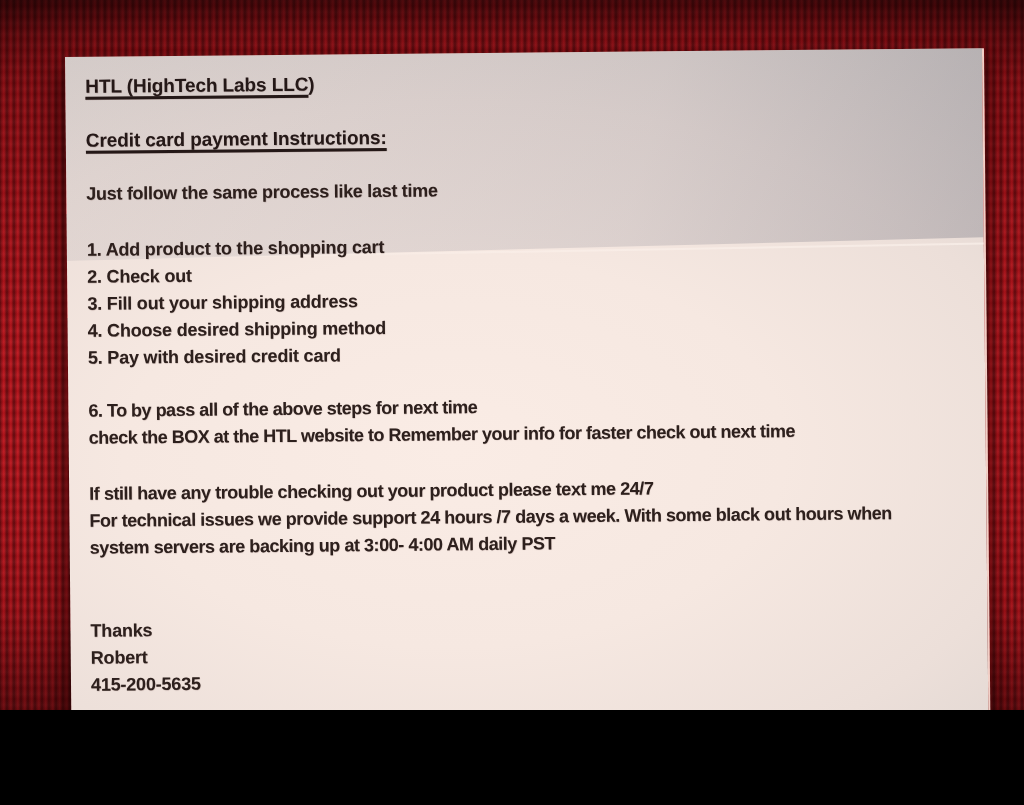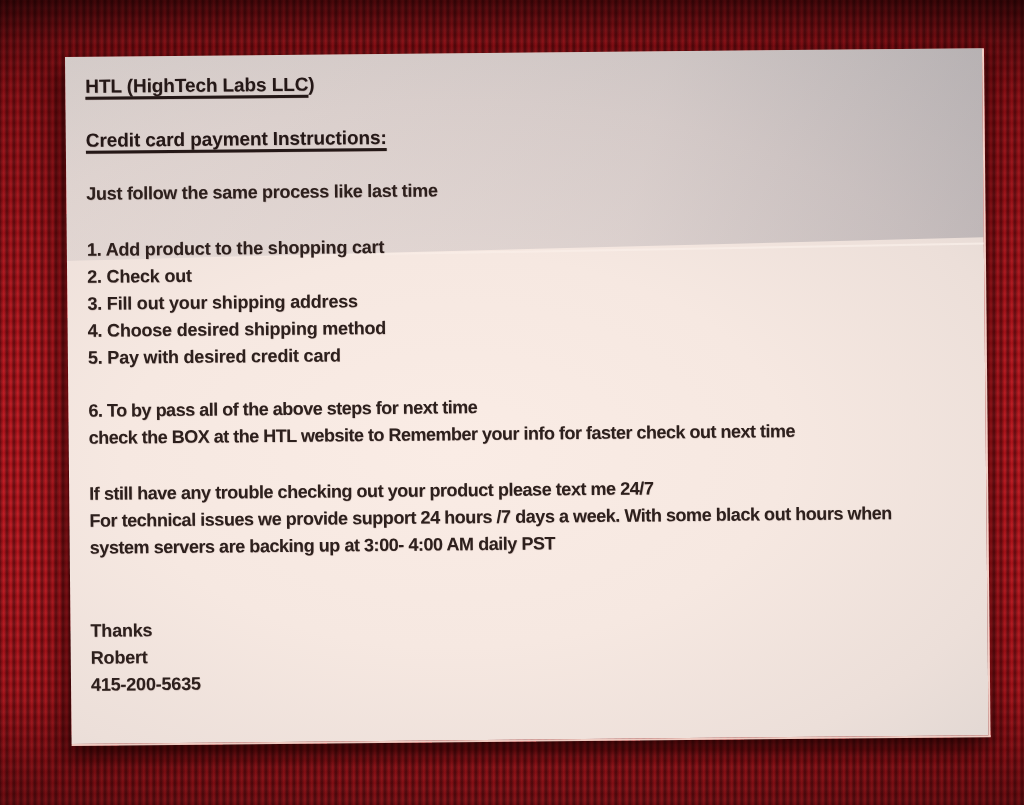--- a/index.html
+++ b/index.html
@@ -1,19 +1,19 @@
 <!DOCTYPE html>
 <html><head>
 <meta charset="utf-8">
 <style>
   html, body { margin: 0; padding: 0; background: #000; }
   .stage {
     position: relative;
     width: 1024px;
-    height: 805px;
+    height: 710px;
     overflow: hidden;
     font-family: "Liberation Sans", sans-serif;
   }
   
   .fabric {
     position: absolute;
     inset: 0;
     background:
       radial-gradient(115% 85% at 49% 58%,
         rgba(255,60,60,0.10) 0%,

